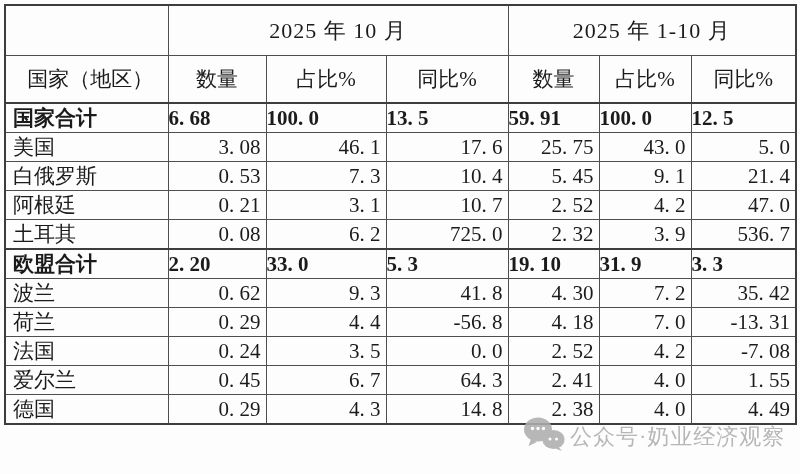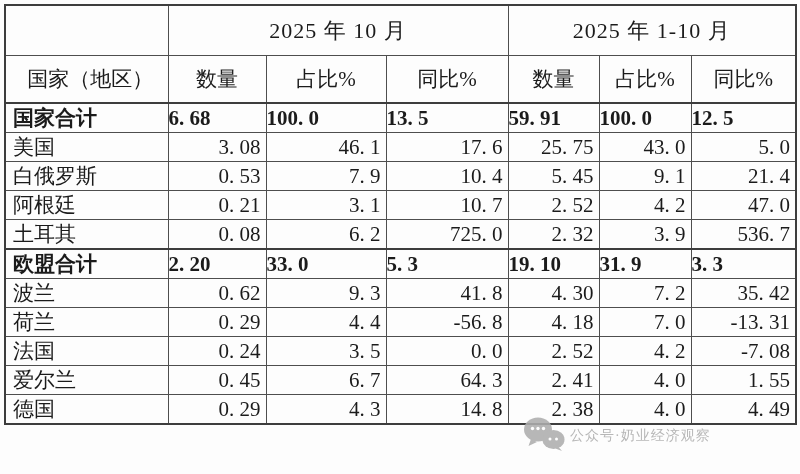--- a/index.html
+++ b/index.html
@@ -30,21 +30,21 @@
   tr.hrow1 td { height: 49px; text-align: center; font-size: 22px; letter-spacing: 1px; }
   tr.hrow2 td { height: 46px; text-align: center; }
   td.label { text-align: left; padding-left: 7px; margin-left: 46px; }
   td.num   { text-align: right; padding-right: 5px; }
   tr.total td { font-weight: bold; border-top: 2px solid #3d3d3d; }
   tr.total td.num { text-align: left; padding-right: 0; }
   .watermark {
     position: absolute; left: 523px; top: 416px;
     display: flex; align-items: center; gap: 5px;
     pointer-events: none; z-index: 5;
-    color: #b7b7b7; font-size: 14px; letter-spacing: 1px;
+    color: #b7b7b7; font-size: 22px; letter-spacing: 1px;
     white-space: nowrap;
   }
   .watermark svg { opacity: 0.88; }
 </style>
 </head>
 <body>
 
 <div class="screen">
 
   <table class="stats">
@@ -92,21 +92,21 @@
       <td class="num">17. 6</td>
       <td class="num">25. 75</td>
       <td class="num">43. 0</td>
       <td class="num">5. 0</td>
     </tr>
 
 
     <tr>
       <td class="label">白俄罗斯</td>
       <td class="num">0. 53</td>
-      <td class="num">7. 9</td>
+      <td class="num">7. 3</td>
       <td class="num">10. 4</td>
       <td class="num">5. 45</td>
       <td class="num">9. 1</td>
       <td class="num">21. 4</td>
     </tr>
 
     <tr>
       <td class="label">阿根廷</td>
       <td class="num">0. 21</td>
       <td class="num">3. 1</td>

